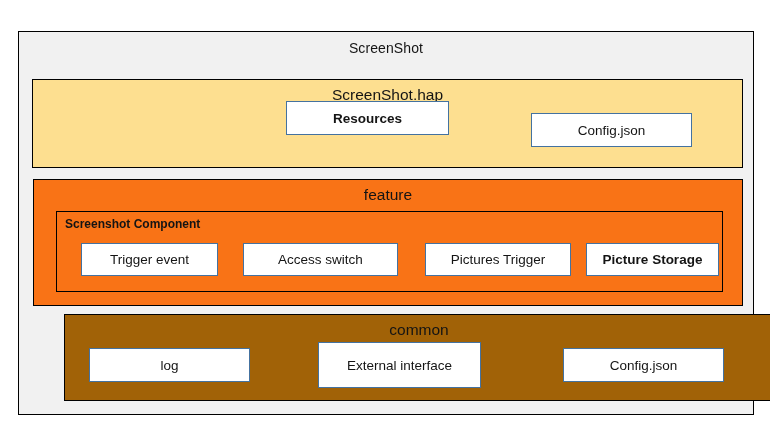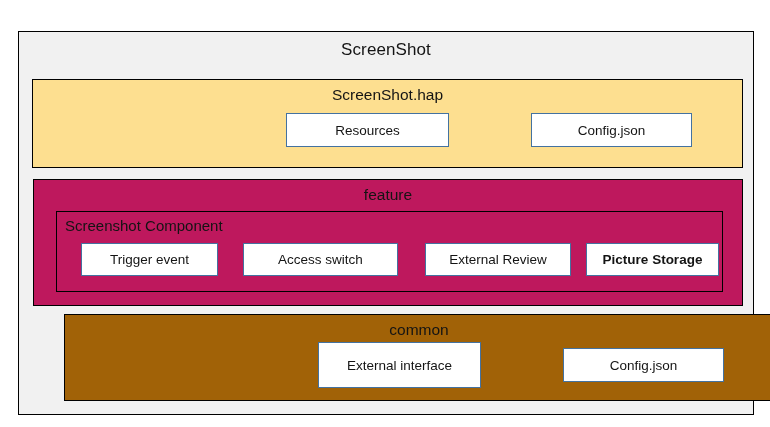--- a/index.html
+++ b/index.html
@@ -31,21 +31,21 @@
     border: 1.6px solid #000000;
     box-sizing: border-box;
   }
 
   .app-title {
     position: absolute;
     left: 0;
     top: 8px;
     width: 100%;
     text-align: center;
-    font-size: 17px;
+    font-size: 14px;
     color: #141414;
     letter-spacing: 0.1px;
   }
 
   
   .panel {
     position: absolute;
     box-sizing: border-box;
     border: 1.5px solid #000000;
   }
@@ -54,21 +54,21 @@
     top: 47px;
     width: 711px;
     height: 89px;
     background: #fddf90;
   }
   .panel-feature {
     left: 14px;
     top: 147px;
     width: 710px;
     height: 127px;
-    background: #be185d;
+    background: #f97316;
   }
   .panel-common {
     left: 14px;
     top: 282px;
     width: 710px;
     height: 87px;
     background: #a16207;
     margin-left: 31px;
   }
 
@@ -92,22 +92,23 @@
   .subgroup-screenshot {
     left: 22px;
     top: 31px;
     width: 667px;
     height: 81px;
   }
   .subgroup-title {
     position: absolute;
     left: 8px;
     top: 5px;
-    font-size: 15px;
+    font-size: 12px;
     color: #141414;
+    font-weight: bold;
   }
 
   
   .box {
     position: absolute;
     box-sizing: border-box;
     background: #ffffff;
     border: 1.3px solid #4472a0;
     display: flex;
     align-items: center;
@@ -123,45 +124,46 @@
 <div id="root">
 
   <div class="app-container">
 
     <div class="app-title">ScreenShot</div>
 
     <div class="panel panel-hap">
       <div class="panel-title">ScreenShot.hap</div>
 
 
-      <div class="box" style="left:253px; top:33px; width:163px; height:34px;">Resources</div>
+      <div class="box" style="left:253px; top:21px; width:163px; height:34px;font-weight:bold;">Resources</div>
 
       <div class="box" style="left:498px; top:33px; width:161px; height:34px;">Config.json</div>
     </div>
 
     <div class="panel panel-feature">
       <div class="panel-title">feature</div>
 
       <div class="subgroup subgroup-screenshot">
 
         <div class="subgroup-title">Screenshot Component</div>
 
         <div class="box" style="left:24px; top:31px; width:137px; height:33px;">Trigger event</div>
 
         <div class="box" style="left:186px; top:31px; width:155px; height:33px;">Access switch</div>
 
-        <div class="box" style="left:368px; top:31px; width:146px; height:33px;">External Review</div>
+        <div class="box" style="left:368px; top:31px; width:146px; height:33px;">Pictures Trigger</div>
 
         <div class="box" style="left:529px; top:31px; width:133px; height:33px;font-weight:bold;">Picture Storage</div>
       </div>
     </div>
 
     <div class="panel panel-common">
       <div class="panel-title">common</div>
 
+      <div class="box" style="left:24px; top:33px; width:161px; height:34px;">log</div>
 
       <div class="box" style="left:253px; top:27px; width:163px; height:46px;">External interface</div>
 
       <div class="box" style="left:498px; top:33px; width:161px; height:34px;">Config.json</div>
     </div>
 
   </div>
 </div>
 
 </body></html>

